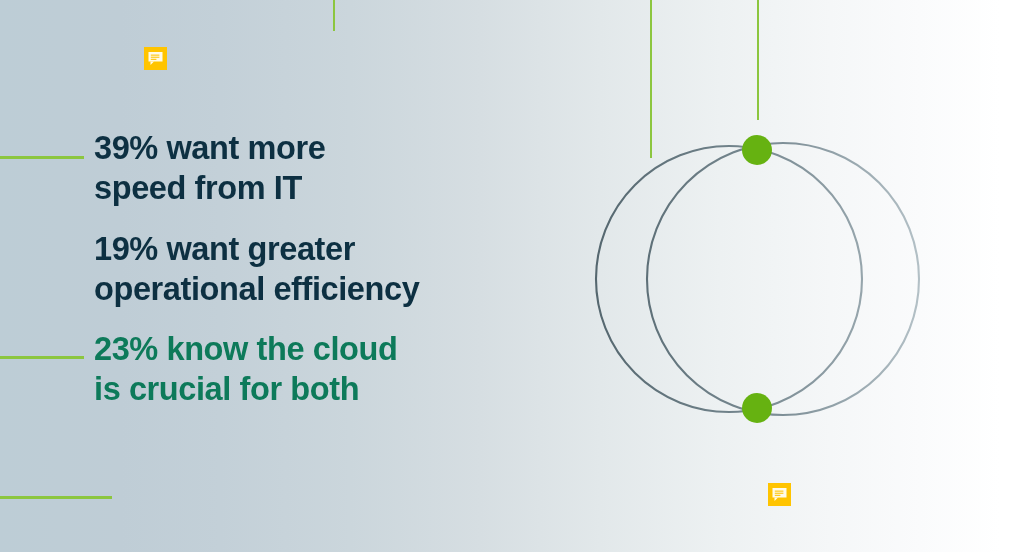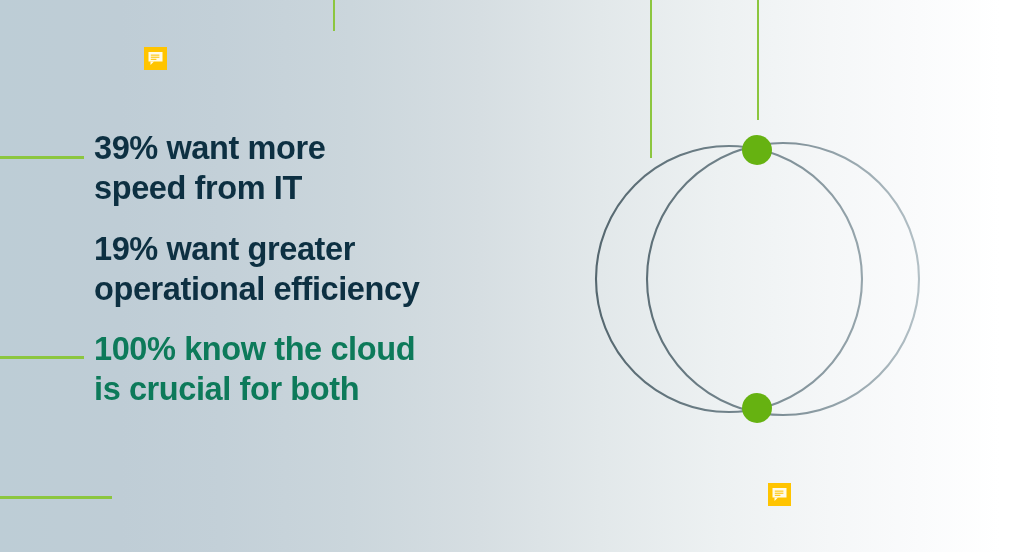--- a/index.html
+++ b/index.html
@@ -134,17 +134,17 @@
       <circle cx="182" cy="40" r="15" fill="#66b211"></circle>
       <circle cx="182" cy="298" r="15" fill="#66b211"></circle>
     </svg>
   </div>
 
   <div class="stats">
     <p class="stat navy">39% want more
 speed from IT</p>
     <p class="stat navy">19% want greater
 operational efficiency</p>
-    <p class="stat green">100% know the cloud
+    <p class="stat green">23% know the cloud
 is crucial for both</p>
   </div>
 
 </div>
 
 </body></html>

